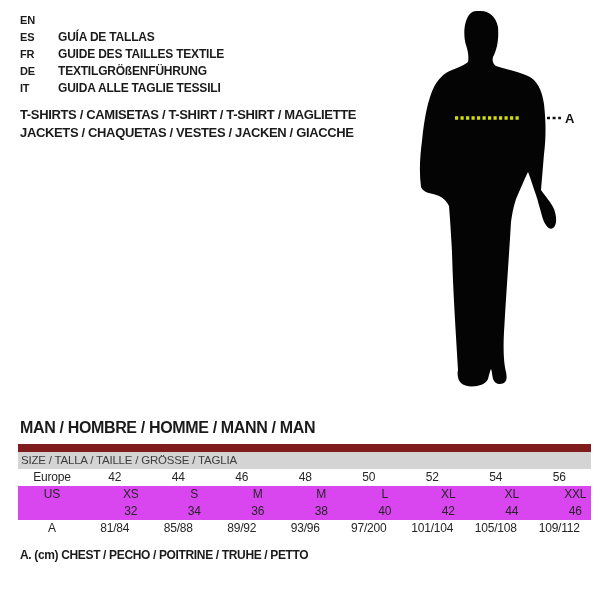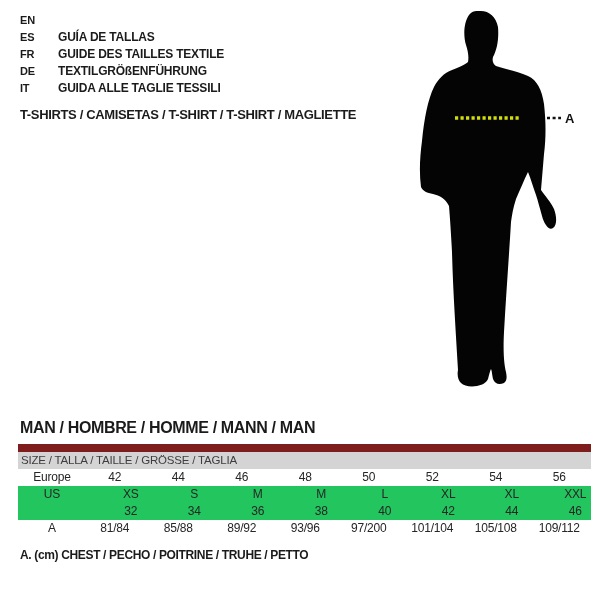--- a/index.html
+++ b/index.html
@@ -42,21 +42,21 @@
   
   .size-table { left: 18px; top: 444px; width: 573px; }
   .table-header {
     height: 17px; line-height: 17px;
     background: #d4d4d4;
     border-top: 8px solid #7f1d1d;
     font-size: 11.5px; color: #3d3d3d;
     padding-left: 3px; letter-spacing: -0.2px;
   }
   .t-row { display: flex; height: 17px; line-height: 17px; font-size: 12px; color: #262626; }
-  .t-row.shade { background: #22c55e; gap: 32px; }
+  .t-row.shade { background: #d946ef; gap: 32px; }
   .t-label { width: 62px; padding-left: 3px; text-align: center; letter-spacing: -0.2px; }
   .t-cell { flex: 1; text-align: center; letter-spacing: -0.2px; }
 
   
   .footnote {
     left: 20px; top: 548px;
     font-size: 12px; font-weight: bold; letter-spacing: -0.35px; white-space: nowrap;
   }
 </style>
 </head>
@@ -79,20 +79,21 @@
     <span class="lang-title">TEXTILGRÖßENFÜHRUNG</span>
   </div>
   <div class="lang-row">
     <span class="lang-code">IT</span>
     <span class="lang-title">GUIDA ALLE TAGLIE TESSILI</span>
   </div>
 </div>
 
 <div class="abs categories">
   <div class="category-line">T-SHIRTS / CAMISETAS / T-SHIRT / T-SHIRT / MAGLIETTE</div>
+  <div class="category-line">JACKETS / CHAQUETAS / VESTES / JACKEN / GIACCHE</div>
 </div>
 
 <div class="abs figure-wrap">
   <svg width="205" height="400" viewBox="0 0 205 400">
     <path fill="#040404" d="
       M84,11
       C93,10 101,16 103,27
       C104,39 102,50 98,57
       C97,61 98,64 101,66
       C110,69 122,71 133,76

